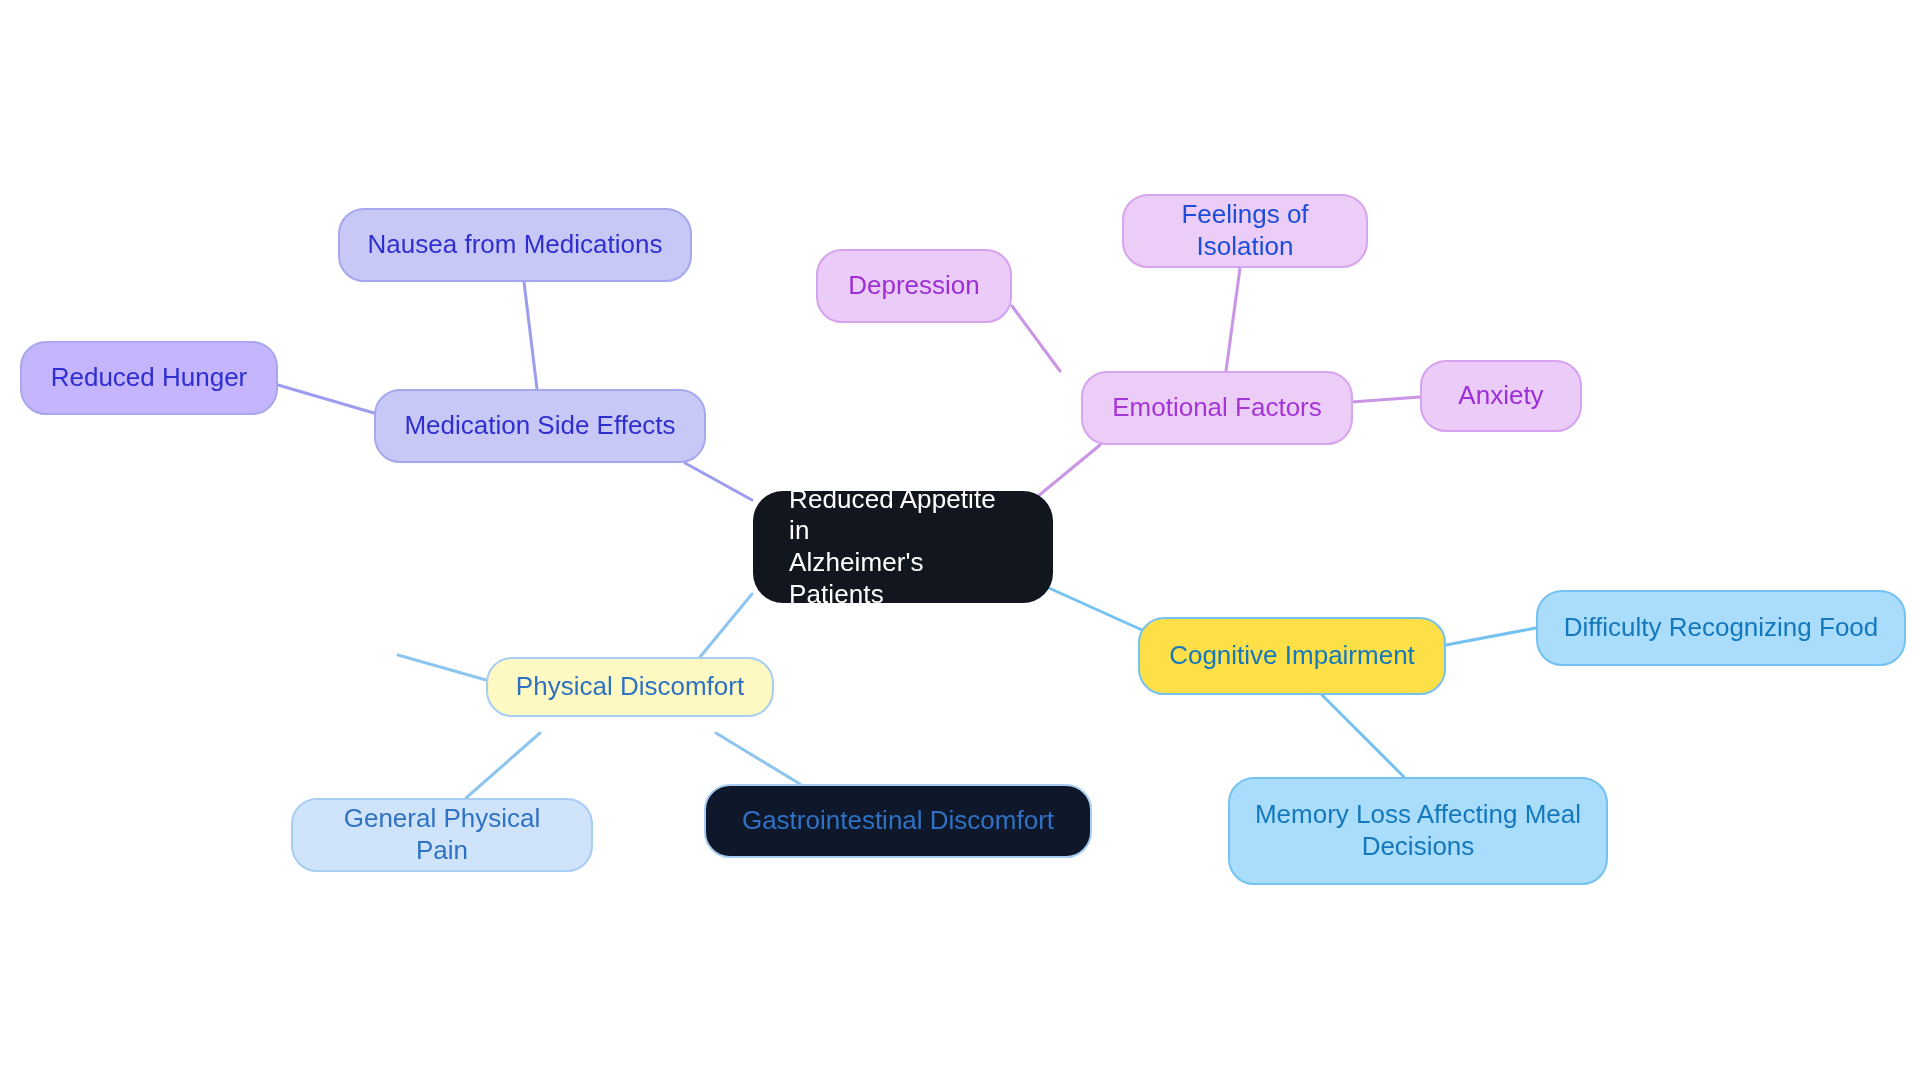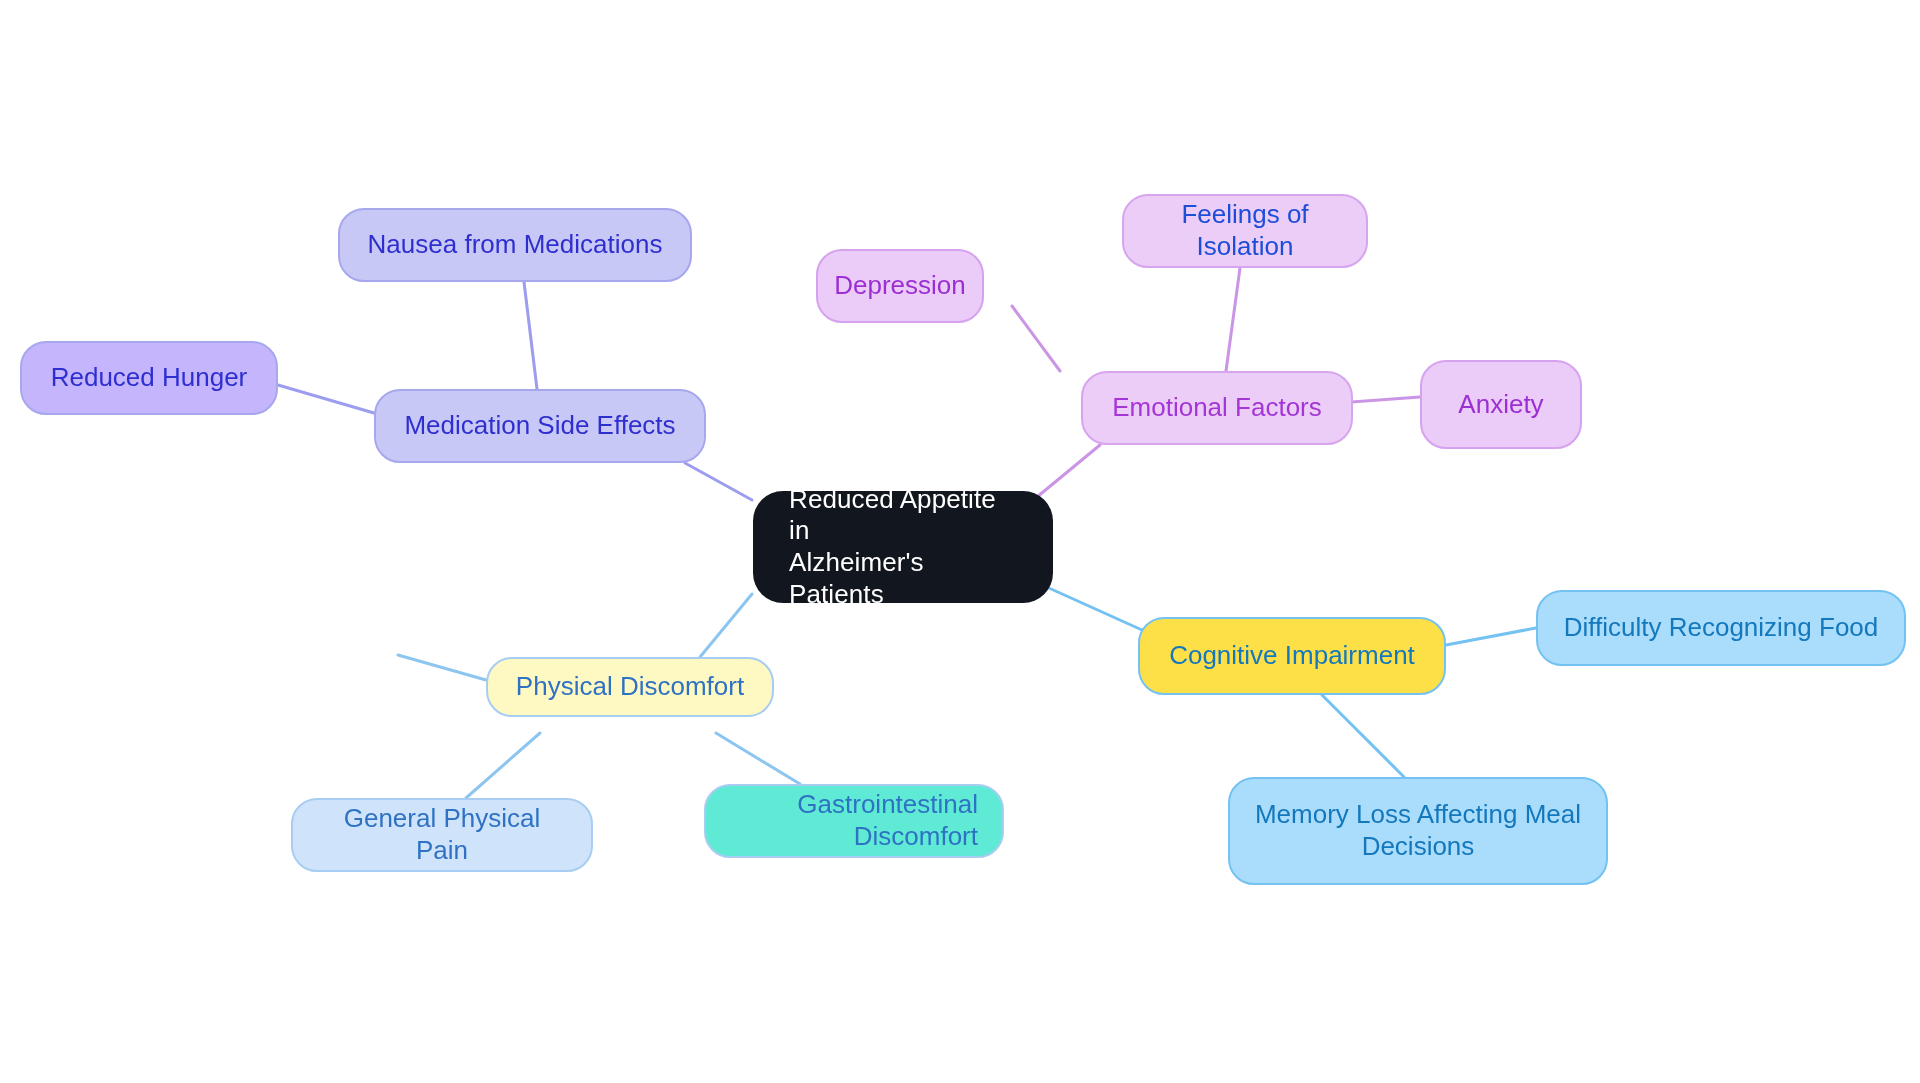--- a/index.html
+++ b/index.html
@@ -108,26 +108,26 @@
     </svg>
 
   <div class="node node-root" style="left: 753px; top: 491px; width: 300px; height: 112px; background: rgb(18, 22, 31); color: rgb(255, 255, 255);">Reduced Appetite in
 Alzheimer's Patients</div>
 
   <div class="node node-purple" style="left: 374px; top: 389px; width: 332px; height: 74px; background: rgb(200, 200, 247); border-color: rgb(167, 167, 238); color: rgb(47, 47, 208);">Medication Side Effects</div>
   <div class="node node-purple" style="left: 338px; top: 208px; width: 354px; height: 74px; background: rgb(200, 200, 247); border-color: rgb(167, 167, 238); color: rgb(47, 47, 208);">Nausea from Medications</div>
   <div class="node node-purple" style="left: 20px; top: 341px; width: 258px; height: 74px; background: #c4b5fd; border-color: rgb(167, 167, 238); color: rgb(47, 47, 208);">Reduced Hunger</div>
 
   <div class="node node-magenta" style="left: 1081px; top: 371px; width: 272px; height: 74px; background: rgb(236, 205, 247); border-color: rgb(215, 164, 238); color: rgb(164, 53, 214);">Emotional Factors</div>
-  <div class="node node-magenta-deep" style="left: 816px; top: 249px; width: 168px; height: 74px; background: rgb(235, 203, 248); border-color: rgb(214, 162, 239); color: rgb(155, 47, 212);">Depression</div>
+  <div class="node node-magenta-deep" style="left: 816px; top: 249px; width: 196px; height: 74px; background: rgb(235, 203, 248); border-color: rgb(214, 162, 239); color: rgb(155, 47, 212);">Depression</div>
   <div class="node node-magenta" style="left: 1122px; top: 194px; width: 246px; height: 74px; background: rgb(236, 205, 247); border-color: rgb(215, 164, 238); color: #1d4ed8;">Feelings of Isolation</div>
-  <div class="node node-magenta-deep" style="left: 1420px; top: 360px; width: 162px; height: 89px; background: rgb(235, 203, 248); border-color: rgb(214, 162, 239); color: rgb(155, 47, 212);">Anxiety</div>
+  <div class="node node-magenta-deep" style="left: 1420px; top: 360px; width: 162px; height: 72px; background: rgb(235, 203, 248); border-color: rgb(214, 162, 239); color: rgb(155, 47, 212);">Anxiety</div>
 
   <div class="node node-skyblue" style="left: 1138px; top: 617px; width: 308px; height: 78px; background: #fde047; border-color: rgb(116, 194, 242); color: rgb(20, 120, 189);">Cognitive Impairment</div>
   <div class="node node-skyblue" style="left: 1536px; top: 590px; width: 370px; height: 76px; background: rgb(170, 220, 251); border-color: rgb(116, 194, 242); color: rgb(20, 120, 189);">Difficulty Recognizing Food</div>
   <div class="node node-skyblue" style="left: 1228px; top: 777px; width: 380px; height: 108px; background: rgb(170, 220, 251); border-color: rgb(116, 194, 242); color: rgb(20, 120, 189);">Memory Loss Affecting Meal
 Decisions</div>
 
   <div class="node node-paleblue" style="left: 486px; top: 657px; width: 288px; height: 60px; background: #fef9c3; border-color: rgb(168, 205, 242); color: rgb(47, 114, 196);">Physical Discomfort</div>
   <div class="node node-paleblue" style="left: 291px; top: 798px; width: 302px; height: 74px; background: rgb(207, 228, 250); border-color: rgb(168, 205, 242); color: rgb(47, 114, 196);">General Physical Pain</div>
-  <div class="node node-paleblue" style="left: 704px; top: 784px; width: 300px; height: 74px; background: #5eead4; border-color: rgb(168, 205, 242); color: rgb(47, 114, 196); text-align: right;">Gastrointestinal Discomfort</div>
+  <div class="node node-paleblue" style="left: 704px; top: 784px; width: 388px; height: 74px; background: #0f172a; border-color: rgb(168, 205, 242); color: rgb(47, 114, 196);">Gastrointestinal Discomfort</div>
 
 </div>
 
 </body></html>

